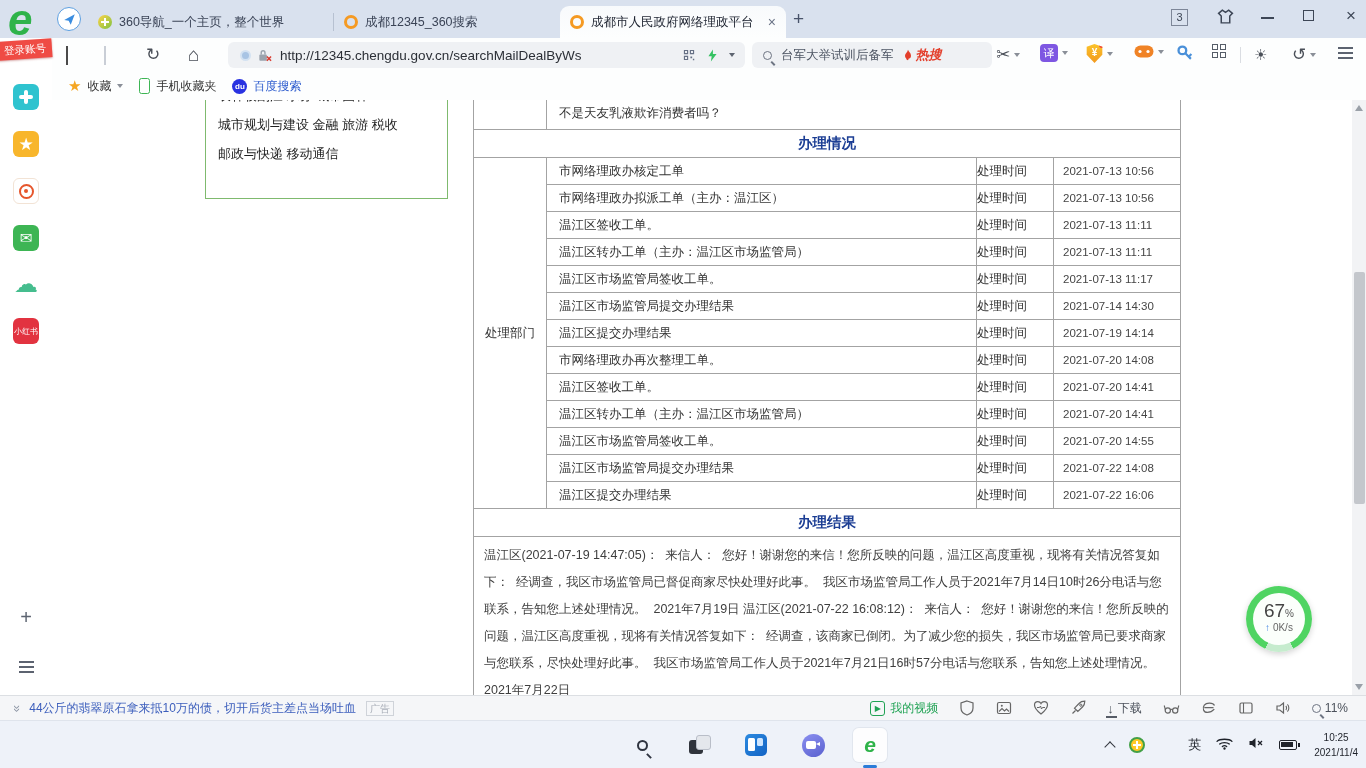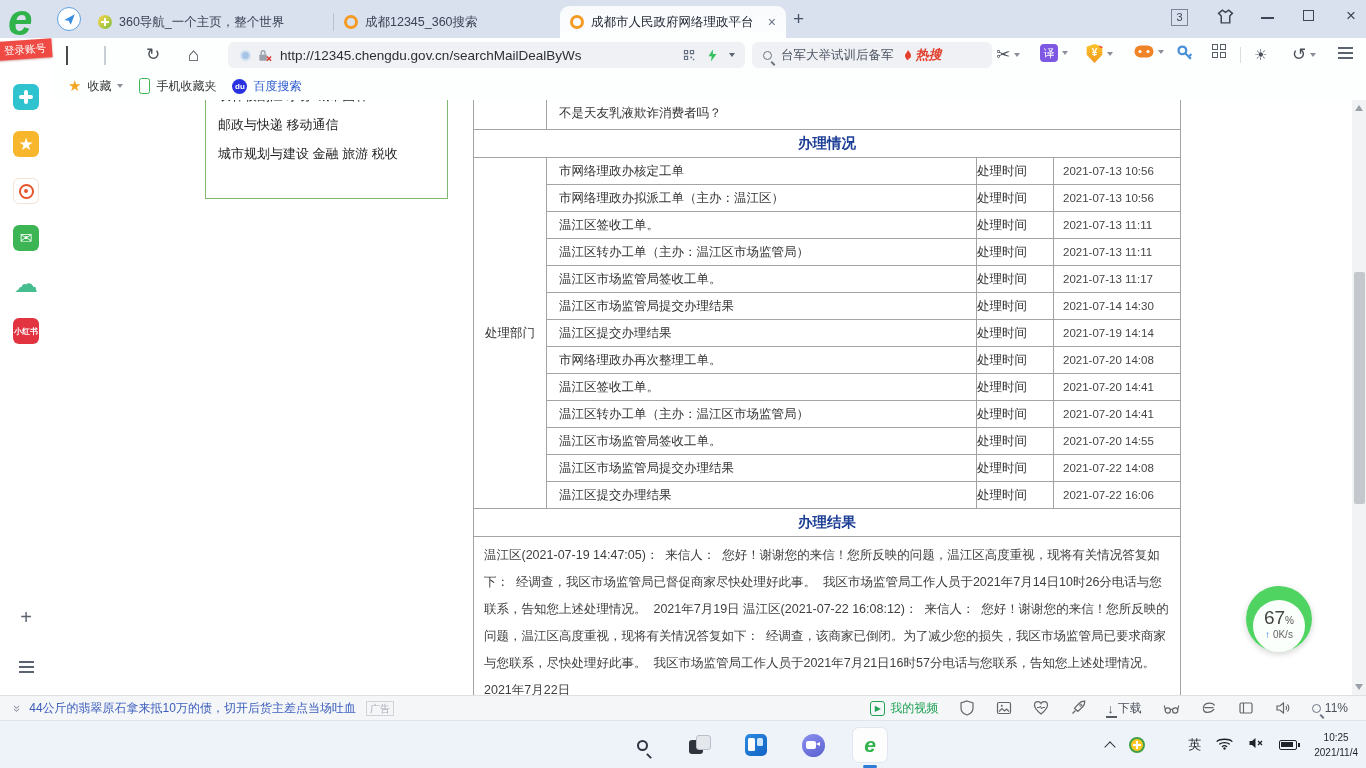--- a/index.html
+++ b/index.html
@@ -73,21 +73,21 @@
   .plusw{position:relative;width:14px;height:14px}
   .plusw:before,.plusw:after{content:"";position:absolute;background:#fff;border-radius:2px}
   .plusw:before{left:5px;top:0;width:4px;height:14px}
   .plusw:after{left:0;top:5px;width:14px;height:4px}
   .tile-star{background:#f8b62c;color:#fff;font-size:17px}
   .tile-wb{background:#fff;border:1px solid #f2e3d5}
   .wb-eye{width:15px;height:15px;border:2.5px solid #e6562c;border-radius:50%;position:relative}
   .wb-eye:after{content:"";position:absolute;left:3px;top:3px;width:4px;height:4px;border-radius:50%;background:#e6562c}
   .tile-mail{background:#3db554;color:#fff;font-size:15px}
   .cloud{color:#45bd8e;font-size:24px;line-height:26px}
-  .tile-xhs{background:#e23340;color:#fff;font-size:8px;font-weight:bold;letter-spacing:0;line-height:9px;text-align:center}
+  .tile-xhs{background:#e23340;color:#fff;font-size:8px;font-weight:normal;letter-spacing:0;line-height:9px;text-align:center}
   .side-glyph{position:absolute;left:0;width:52px;text-align:center;color:#5c6370}
   .hamb{display:inline-block;width:15px}
   .hamb i{display:block;height:2px;background:#5c6370;margin:3px 0}
 
   
   #content{position:absolute;left:52px;top:100px;width:1300px;height:595px;background:#fff;overflow:hidden}
   #catbox{position:absolute;left:153px;top:-22px;width:243px;height:121px;border:1px solid #7fba6e;padding:2px 12px;font-size:13px;color:#1f1f1f}
   #catbox div{line-height:29px;white-space:nowrap}
   #mailtable{position:absolute;left:421px;top:-37px;width:707px;border-collapse:collapse;table-layout:fixed;font-size:12.5px;color:#333}
   #mailtable td{border:1px solid #a3a3a3;overflow:hidden}
@@ -99,21 +99,21 @@
   .tl{text-align:left}
   .ts{padding-left:9px;color:#454545;font-family:Liberation Sans, sans-serif;font-size:11.5px}
   tr.resultrow td{height:139px;vertical-align:top;padding:5px 10px;line-height:27px;color:#3e3e3e;white-space:pre-wrap}
   
   #pagescroll{position:absolute;left:1352px;top:100px;width:14px;height:595px;background:#f2f3f5}
   .sc-arrow{position:absolute;left:3px;width:0;height:0;border-left:4px solid transparent;border-right:4px solid transparent}
   .sc-up{top:5px;border-bottom:6px solid #9aa0a8}
   .sc-dn{bottom:5px;border-top:6px solid #9aa0a8}
   #scthumb{position:absolute;left:1.5px;top:172px;width:11px;height:232px;background:#c4c7cc;border-radius:2px}
   
-  #speedwidget{position:absolute;left:1246px;top:586px;width:66px;height:66px;border-radius:50%;background:conic-gradient(from 205deg,#4fd462 0 86%,#c6ecce 86% 100%);box-shadow:0 2px 6px rgba(0,0,0,.18);display:flex;align-items:flex-end;justify-content:center;z-index:20}
+  #speedwidget{position:absolute;left:1246px;top:586px;width:66px;height:66px;border-radius:50%;background:conic-gradient(from 205deg,#4fd462 0 86%,#c6ecce 86% 100%);box-shadow:0 2px 6px rgba(0,0,0,.18);display:flex;align-items:center;justify-content:center;z-index:20}
   #speedinner{width:52px;height:52px;border-radius:50%;background:#fbfffb;text-align:center;padding-top:9px}
   .pct{font-size:19px;color:#444;line-height:18px}
   .pctu{font-size:10px;color:#555}
   .spd{font-size:10px;color:#666;margin-top:1px}
   .spd b{color:#3b7fe0;font-weight:normal}
 
   
   #statusbar{position:absolute;left:0;top:695px;width:1366px;height:25px;background:#f5f6f8;border-top:1px solid #dcdfe3;display:flex;align-items:center;font-size:12px;color:#565c66}
   .dblchev{transform:rotate(90deg);display:inline-block;color:#8a93a3;font-size:13px;margin:0 8px 0 14px}
   .adtext{color:#3c5ebc}
@@ -319,22 +319,22 @@
     <span class="tile tile-xhs" style="top:280px">
         <span>小红书</span>
       </span>
     <span class="side-glyph" style="top:568px;font-size:20px">+</span>
     <span class="side-glyph" style="top:620px"><span class="hamb"><i></i><i></i><i></i></span></span>
   </div>
 
   <div id="content">
     <div id="catbox">
       <div>农林牧副渔 水务 城市园林</div>
+      <div>城市规划与建设 金融 旅游 税收</div>
       <div>邮政与快递 移动通信</div>
-      <div>城市规划与建设 金融 旅游 税收</div>
     </div>
 
     <table id="mailtable">
       <colgroup>
           <col style="width:73px">
           <col style="width:430px">
           <col style="width:77px">
           <col style="width:127px">
         </colgroup>
       <tbody>

